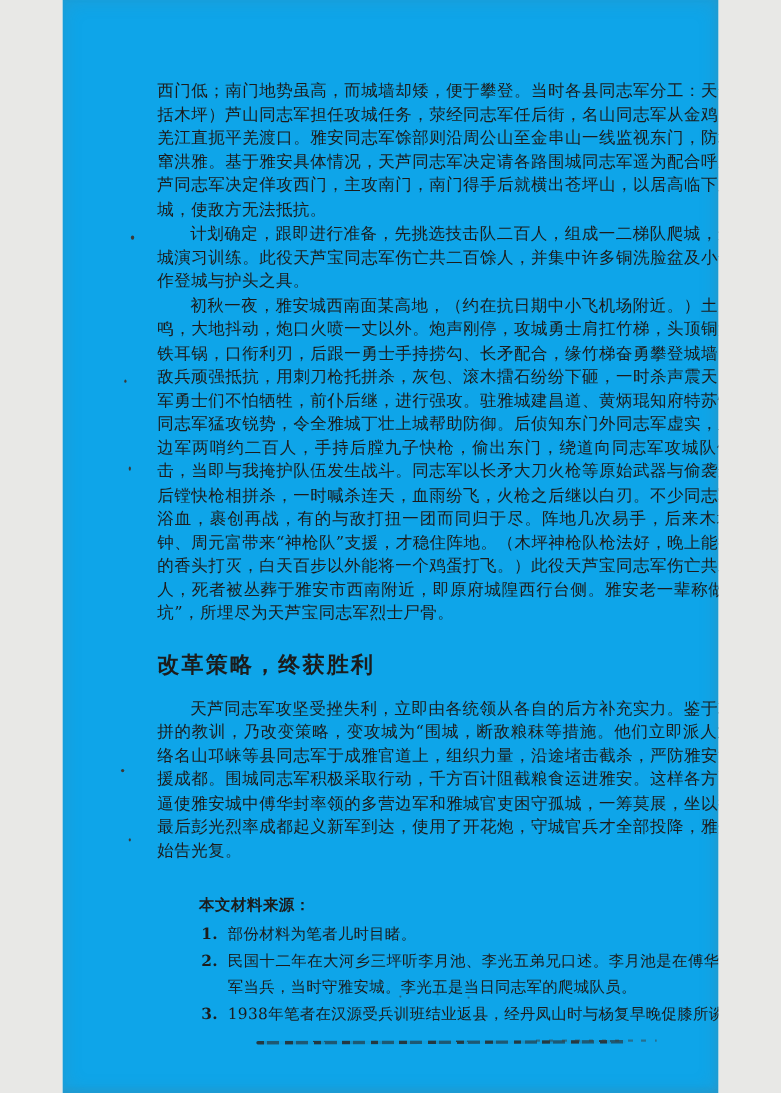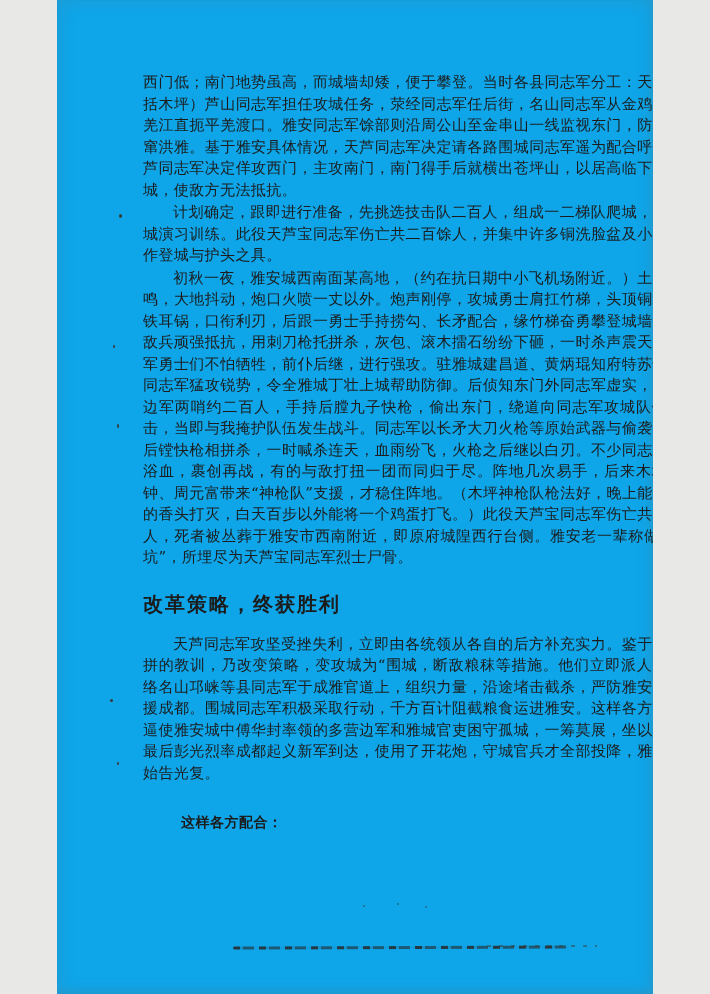--- a/index.html
+++ b/index.html
@@ -102,22 +102,27 @@
     <p class="para">西门低；南门地势虽高，而城墙却矮，便于攀登。当时各县同志军分工：天全（包括木坪）芦山同志军担任攻城任务，荥经同志军任后街，名山同志军从金鸡关沿平羌江直扼平羌渡口。雅安同志军馀部则沿周公山至金串山一线监视东门，防城中边窜洪雅。基于雅安具体情况，天芦同志军决定请各路围城同志军遥为配合呼应。天芦同志军决定佯攻西门，主攻南门，南门得手后就横出苍坪山，以居高临下之势破城，使敌方无法抵抗。</p>
 
     <p class="para indent">计划确定，跟即进行准备，先挑选技击队二百人，组成一二梯队爬城，进行爬城演习训练。此役天芦宝同志军伤亡共二百馀人，并集中许多铜洗脸盆及小号耳锅作登城与护头之具。</p>
 
     <p class="para indent">初秋一夜，雅安城西南面某高地，（约在抗日期中小飞机场附近。）土大炮轰鸣，大地抖动，炮口火喷一丈以外。炮声刚停，攻城勇士肩扛竹梯，头顶铜盆或小铁耳锅，口衔利刃，后跟一勇士手持捞勾、长矛配合，缘竹梯奋勇攀登城墙。守城敌兵顽强抵抗，用刺刀枪托拼杀，灰包、滚木擂石纷纷下砸，一时杀声震天。同志军勇士们不怕牺牲，前仆后继，进行强攻。驻雅城建昌道、黄炳琨知府特苏慎鉴于同志军猛攻锐势，令全雅城丁壮上城帮助防御。后侦知东门外同志军虚实，立即抽边军两哨约二百人，手持后膛九子快枪，偷出东门，绕道向同志军攻城队侧翼袭击，当即与我掩护队伍发生战斗。同志军以长矛大刀火枪等原始武器与偷袭边军之后镗快枪相拼杀，一时喊杀连天，血雨纷飞，火枪之后继以白刃。不少同志军浑身浴血，裹创再战，有的与敌打扭一团而同归于尽。阵地几次易手，后来木坪何鸣钟、周元富带来“神枪队”支援，才稳住阵地。（木坪神枪队枪法好，晚上能把燃着的香头打灭，白天百步以外能将一个鸡蛋打飞。）此役天芦宝同志军伤亡共二百馀人，死者被丛葬于雅安市西南附近，即原府城隍西行台侧。雅安老一辈称做“万人坑”，所埋尽为天芦宝同志军烈士尸骨。</p>
 
     <h2 class="section-heading">改革策略，终获胜利</h2>
 
     <p class="para indent">天芦同志军攻坚受挫失利，立即由各统领从各自的后方补充实力。鉴于攻坚硬拼的教训，乃改变策略，变攻城为“围城，断敌粮秣等措施。他们立即派人通知联络名山邛崃等县同志军于成雅官道上，组织力量，沿途堵击截杀，严防雅安清军窜援成都。围城同志军积极采取行动，千方百计阻截粮食运进雅安。这样各方配合，逼使雅安城中傅华封率领的多营边军和雅城官吏困守孤城，一筹莫展，坐以待毙。最后彭光烈率成都起义新军到达，使用了开花炮，守城官兵才全部投降，雅州府城始告光复。</p>
 
-    <p class="sources-heading">这样各方配合：</p>
+    <p class="sources-heading">本文材料来源：</p>
 
+    <ol class="source-list">
+      <li><span class="source-num">1.</span><span>部份材料为笔者儿时目睹。</span></li>
+      <li><span class="source-num">2.</span><span>民国十二年在大河乡三坪听李月池、李光五弟兄口述。李月池是在傅华封边军当兵，当时守雅安城。李光五是当日同志军的爬城队员。</span></li>
+      <li><span class="source-num">3.</span><span>1938年笔者在汉源受兵训班结业返县，经丹凤山时与杨复早晚促膝所谈。</span></li>
+    </ol>
 
   </div>
 
   <div class="page-number">25</div>
 
   <div class="scan-line"></div>
   <div class="scan-line-light"></div>
 
   <span class="speck s1"></span>
   <span class="speck s2"></span>

